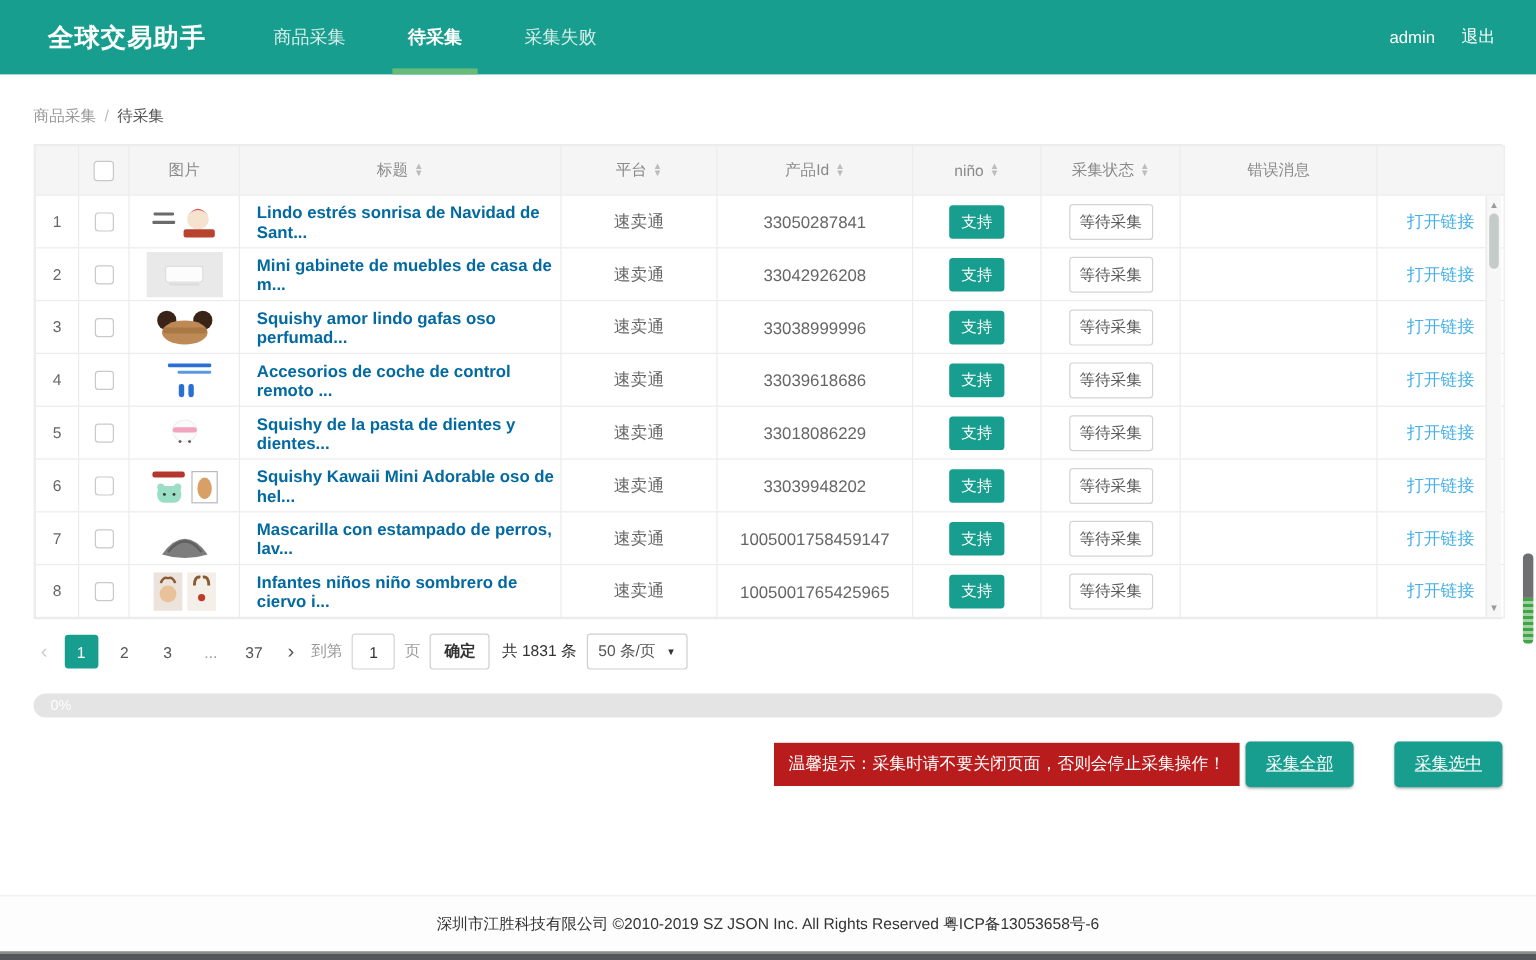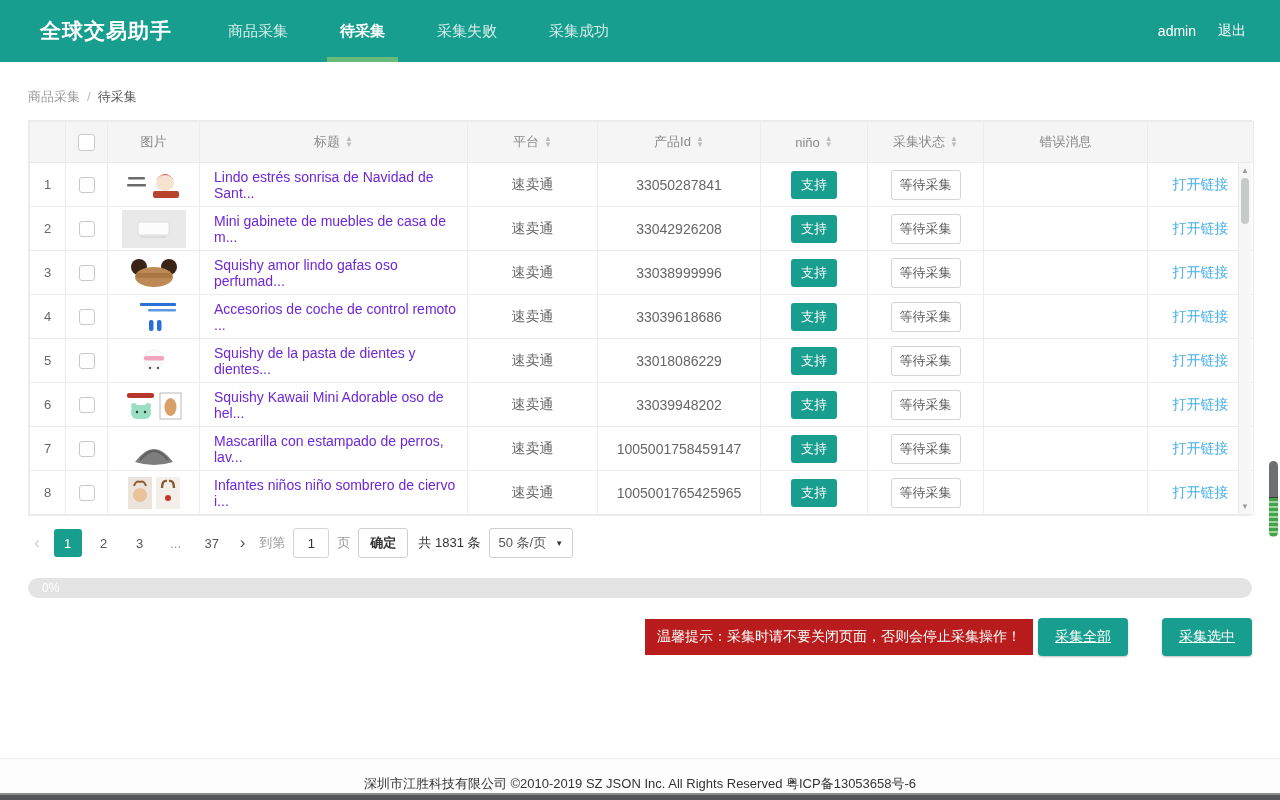--- a/index.html
+++ b/index.html
@@ -21,21 +21,21 @@
   .breadcrumb { padding-top:26px; font-size:13px; color:#999; }
   .breadcrumb .sep { margin:0 7px; color:#bbb; }
   .breadcrumb .current { color:#555; }
 
   
   .table-wrap { margin-top:14px; position:relative; width:1224px; border:1px solid #ebebeb; }
   table { border-collapse:collapse; table-layout:fixed; width:100%; }
   th,td { border:1px solid #ececec; font-weight:normal; }
   thead th { height:41px; background:#f5f5f5; color:#8a8a8a; font-size:13px; }
   tbody td { height:44px; font-size:13px; color:#666; text-align:center; background:#fff; }
-  td.cell-title { text-align:left; padding-left:14px; font-size:14px; color:#6d28d9; }
+  td.cell-title { text-align:left; padding-left:14px; font-size:14px; color:#0369a1;font-weight:bold; }
   td.cell-platform, td.cell-id { font-size:14px; }
   .col-idx{width:36px}.col-cb{width:42px}.col-img{width:92px}.col-title{width:268px}
   .col-plat{width:130px}.col-id{width:163px}.col-sup{width:107px}.col-stat{width:116px}
   .col-err{width:164px}.col-link{width:106px}
   .th-inner { display:inline-flex; align-items:center; gap:5px; }
   .sorter { display:inline-flex; flex-direction:column; line-height:6px; font-size:8px; color:#bcbcbc; cursor:pointer; }
   .checkbox { width:16px; height:16px; border:1px solid #c9c9c9; border-radius:3px; background:#fff; margin:0 auto; cursor:pointer; }
   thead .checkbox { width:17px; height:17px; }
   .badge-support { display:inline-block; background:#189e8e; color:#fff; font-size:13px; padding:5px 10px; border-radius:3px; cursor:pointer; }
   .btn-status { display:inline-block; background:#fff; border:1px solid #d4d4d4; color:#5a5a5a; font-size:13px; padding:5px 8px; border-radius:3px; cursor:pointer; }
@@ -68,38 +68,37 @@
   .progress .pct { color:#fdfdfd; font-size:12px; padding-left:14px; }
 
   
   .actions { margin-top:20px; display:flex; justify-content:flex-end; align-items:center; }
   .notice { background:#b91c1c; color:#fff; font-size:14px; height:36px; display:flex; align-items:center; padding:0 12px; }
   .btn-collect { height:38px; padding:0 17px; background:#189e8e; color:#fff; font-size:14px; border:none; border-radius:4px; cursor:pointer; box-shadow:0 1px 2px rgba(0,0,0,.25);text-decoration:underline; }
   .btn-collect.all { margin-left:5px; }
   .btn-collect.selected { margin-left:34px; }
 
   
-  .footer { position:absolute; left:0; right:0; bottom:7px; height:35px; border-top:1px solid #ededed; background:#fdfdfd; display:flex; align-items:flex-end; justify-content:center; font-size:13px; color:#333; }
+  .footer { position:absolute; left:0; right:0; bottom:7px; height:47px; border-top:1px solid #ededed; background:#fdfdfd; display:flex; align-items:center; justify-content:center; font-size:13px; color:#333; }
   .bottom-bar { position:absolute; left:0; right:0; bottom:0; height:7px; background:#55565a; border-top:2px solid #8b8b8b; }
 
   
   .page-scroll-thumb { position:absolute; right:2px; top:461px; width:9px; height:76px; border-radius:5px; overflow:hidden; cursor:pointer; }
   .page-scroll-thumb .grip-top { height:36px; background:#6e6f71; }
   .page-scroll-thumb .grip-green { height:40px; background:repeating-linear-gradient(to bottom,#44a348 0 3px,#9ed49f 3px 5px); border-top:1px solid #3c3c3c; }
 </style>
 </head>
 <body>
 
 <div class="app-header">
   <div class="logo">全球交易助手</div>
   <div class="nav">
     <div class="tab">商品采集</div>
     <div class="tab active">待采集</div>
     <div class="tab">采集失败</div>
-    <div class="tab">采集成功</div>
   </div>
   <div class="header-right">
     <span>admin</span>
     <span>退出</span>
   </div>
 </div>
 
 <div class="content">
 
   <div class="breadcrumb">

